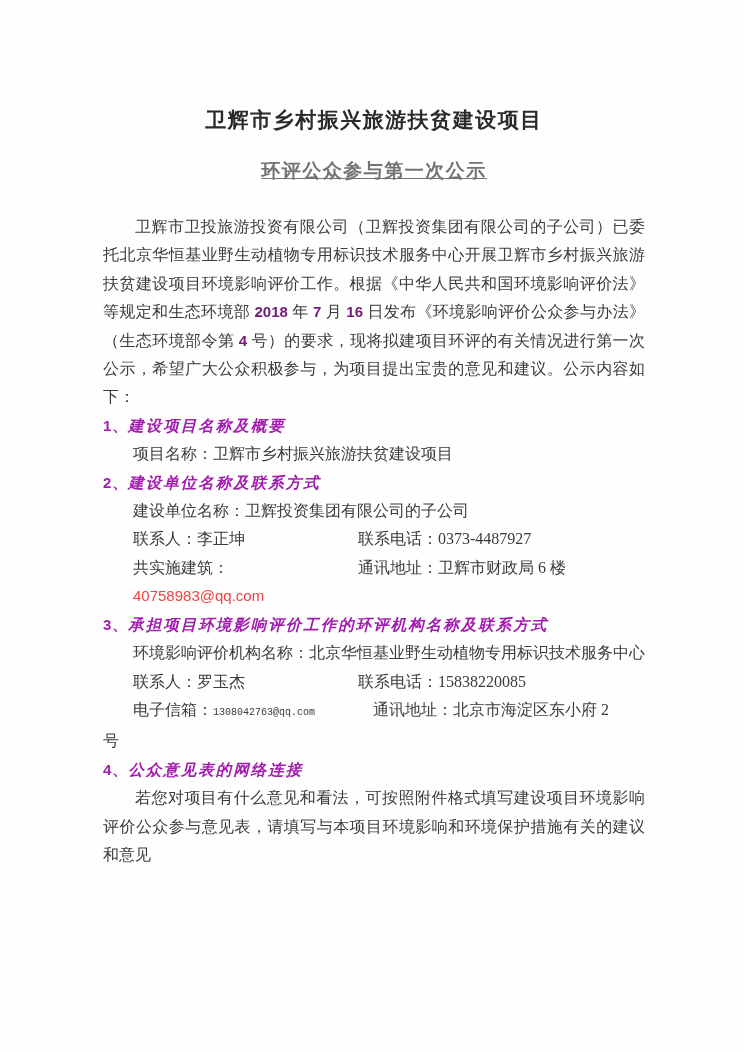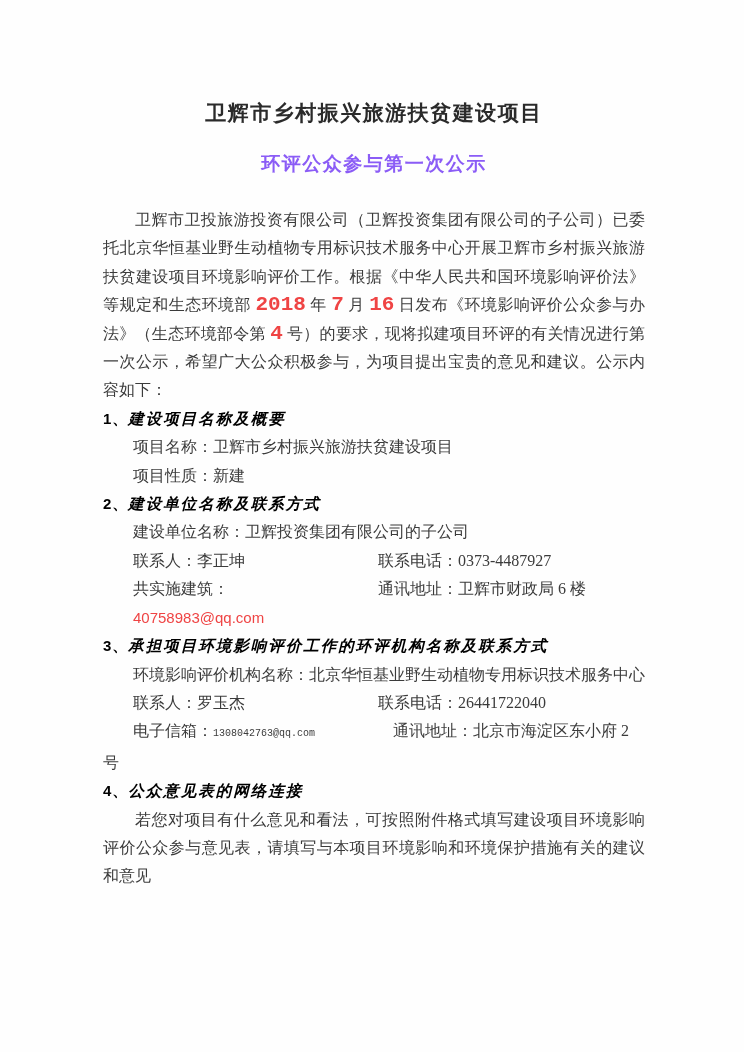--- a/index.html
+++ b/index.html
@@ -12,60 +12,61 @@
     width: 744px;
     height: 1052px;
     background: #fefefe;
     overflow: hidden;
     font-family: "Liberation Serif", "DejaVu Serif", serif;
     color: #3b3b3b;
   }
   .content {
     position: absolute;
     left: 103px;
-    top: 1px;
+    top: 8px;
     width: 542px;
   }
   .doc-title {
     margin: 97px 0 0 0;
     font-size: 21px;
     line-height: 30px;
     text-align: center;
     font-weight: bold;
     letter-spacing: 1.5px;
     color: #2a2a2a;
   }
   .doc-subtitle {
     margin: 22px 0 0 0;
     font-size: 19px;
     line-height: 28px;
     text-align: center;
     font-weight: bold;
     letter-spacing: 1.5px;
-    color: #8b5cf6;
+    color: #737373;
+    text-decoration: underline;
   }
   .flow {
     margin-top: 28px;
     font-size: 16px;
     line-height: 28.4px;
   }
   .flow p { margin: 0; }
   .para {
     text-align: justify;
   }
   .indent { text-indent: 32px; }
   .num-sans {
-    font-family: Liberation Mono, monospace;
+    font-family: Liberation Sans, sans-serif;
     font-weight: 600;
-    font-size: 21px;
-    color: #ef4444;
+    font-size: 15px;
+    color: #701a75;
   }
   .sec-head {
     font-weight: bold;
-    color: #000000;
+    color: #a21caf;
   }
   .sec-num {
     font-family: "Liberation Sans", "DejaVu Sans", sans-serif;
     font-weight: 700;
     font-size: 15px;
     letter-spacing: 1px;
   }
   .sec-text {
     font-style: italic; 
     font-size: 15.5px;
@@ -73,21 +74,21 @@
   }
   .item-line { padding-left: 30px; font-family: Liberation Serif, serif; }
   .contact-row { display: flex; }
   .cell-left {
     flex: none;
     width: 255px;
     padding-left: 30px;
     box-sizing: border-box;
   }
   .cell-left.wide { width: 270px; }
-  .cell-right { flex: 1; margin-left: 20px; }
+  .cell-right { flex: 1; }
   .email-sans {
     font-family: "Liberation Sans", "DejaVu Sans", sans-serif;
     font-size: 15px;
     color: #ef4444;
   }
   .email-mono {
     font-family: "Liberation Mono", "DejaVu Sans Mono", monospace;
     font-size: 10px;
     color: #3b3b3b;
   }
@@ -100,38 +101,37 @@
 
     <h1 class="doc-title">卫辉市乡村振兴旅游扶贫建设项目</h1>
     <h2 class="doc-subtitle">环评公众参与第一次公示</h2>
 
     <div class="flow">
 
       <p class="para indent"><span>卫辉市卫投旅游投资有限公司（卫辉投资集团有限公司的子公司）已委托北京华恒基业野生动植物专用标识技术服务中心开展卫辉市乡村振兴旅游扶贫建设项目环境影响评价工作。根据《中华人民共和国环境影响评价法》等规定和生态环境部 </span><span class="num-sans">2018</span><span> 年 </span><span class="num-sans">7</span><span> 月 </span><span class="num-sans">16</span><span> 日发布《环境影响评价公众参与办法》（生态环境部令第 </span><span class="num-sans">4</span><span> 号）的要求，现将拟建项目环评的有关情况进行第一次公示，希望广大公众积极参与，为项目提出宝贵的意见和建议。公示内容如下：</span></p>
 
       <p class="sec-head"><span class="sec-num">1、</span><span class="sec-text">建设项目名称及概要</span></p>
       <p class="item-line">项目名称：卫辉市乡村振兴旅游扶贫建设项目</p>
-      <p class="item-line">项目性质：新建</p>
 
       <p class="sec-head"><span class="sec-num">2、</span><span class="sec-text">建设单位名称及联系方式</span></p>
       <p class="item-line">建设单位名称：卫辉投资集团有限公司的子公司</p>
       <div class="contact-row">
         <div class="cell-left">联系人：李正坤</div>
         <div class="cell-right">联系电话：0373-4487927</div>
       </div>
       <div class="contact-row">
         <div class="cell-left"><span>共实施建筑：</span><span class="email-sans">40758983@qq.com</span></div>
         <div class="cell-right">通讯地址：卫辉市财政局 6 楼</div>
       </div>
 
       <p class="sec-head"><span class="sec-num">3、</span><span class="sec-text">承担项目环境影响评价工作的环评机构名称及联系方式</span></p>
       <p class="item-line">环境影响评价机构名称：北京华恒基业野生动植物专用标识技术服务中心</p>
       <div class="contact-row">
         <div class="cell-left">联系人：罗玉杰</div>
-        <div class="cell-right">联系电话：26441722040</div>
+        <div class="cell-right">联系电话：15838220085</div>
       </div>
       <div class="contact-row">
         <div class="cell-left wide"><span>电子信箱：</span><span class="email-mono">1308042763@qq.com</span></div>
         <div class="cell-right">通讯地址：北京市海淀区东小府 2</div>
       </div>
       <p>号</p>
 
       <p class="sec-head"><span class="sec-num">4、</span><span class="sec-text">公众意见表的网络连接</span></p>
       <p class="para indent">若您对项目有什么意见和看法，可按照附件格式填写建设项目环境影响评价公众参与意见表，请填写与本项目环境影响和环境保护措施有关的建议和意见</p>
 

